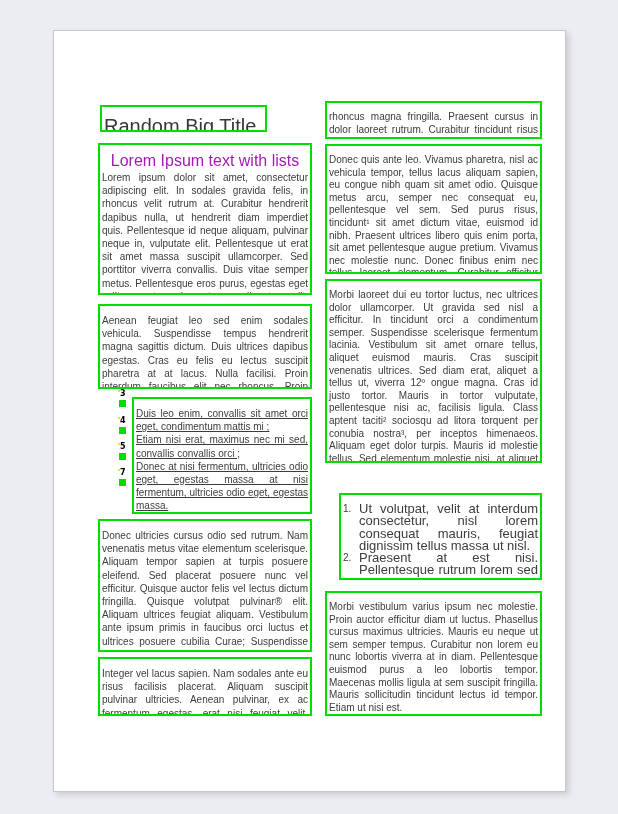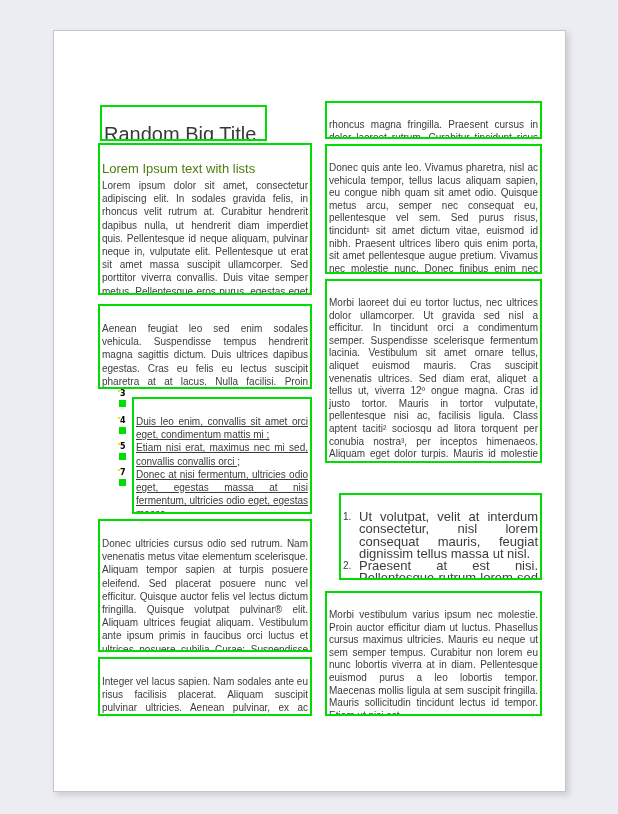--- a/index.html
+++ b/index.html
@@ -15,21 +15,21 @@
     position:absolute;left:53px;top:30px;width:511px;height:760px;
     background:#ffffff;
     border:1px solid #c6c6cc;
     box-shadow:3px 3px 6px rgba(0,0,0,0.14);
   }
   .box{
     position:absolute;
     border:2px solid #00dd00;
     box-sizing:border-box;
     overflow:hidden;
-    padding:16px 2px;
+    padding:8px 2px;
   }
   .blabel{
     position:absolute;
     font:bold 8px "DejaVu Sans", sans-serif;
     color:#000;
     line-height:8px;
     z-index:5;
     white-space:nowrap;
   }
   .blabel::before{
@@ -40,23 +40,23 @@
     vertical-align:top;
     margin-right:0px;
   }
   .doc-title{
     font-size:20px;
     color:#383838;
     line-height:23px;
     white-space:nowrap;
   }
   .sec-heading{
-    font-size:13px;
-    color:#4d7c0f;
-    text-align:left;
+    font-size:16px;
+    color:#a21caf;
+    text-align:center;
     line-height:16px;
     margin:0 0 2px 0;
   }
   .p{
     font-size:10px;
     color:#3c3c3c;
     text-align:justify;
     line-height:13.2px;
   }
   .p.tight{line-height:12.6px;}

